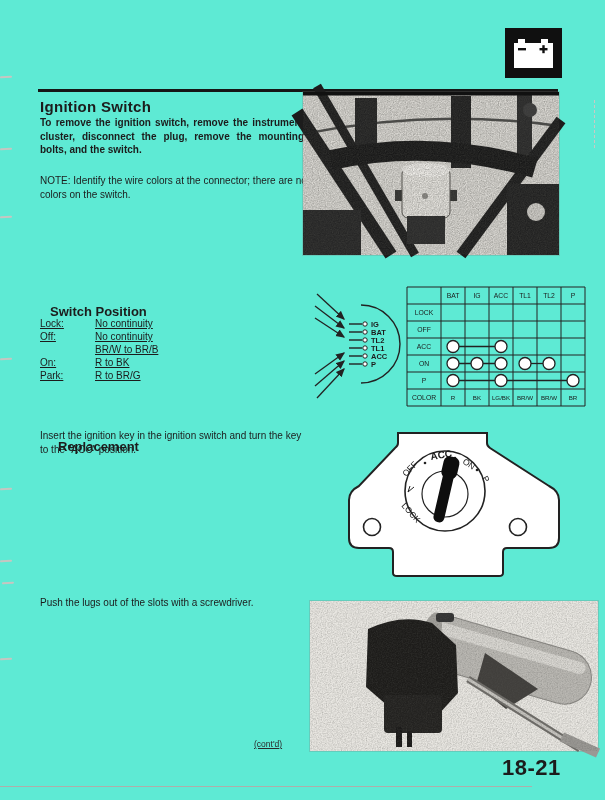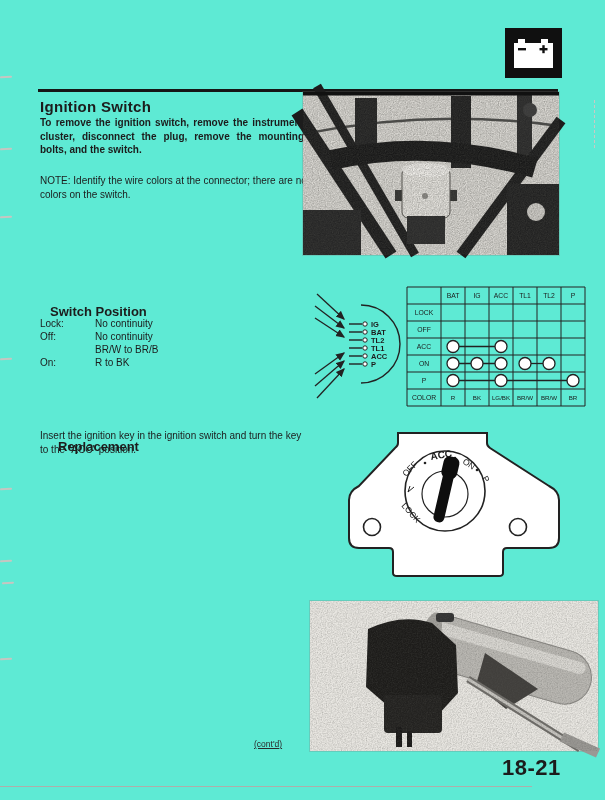--- a/index.html
+++ b/index.html
@@ -11,21 +11,21 @@
   .abs{position:absolute;}
   .title-rule{left:38px;top:89px;width:520px;height:2.5px;background:#161616;}
   .sec-title{left:40px;top:98px;font-size:15px;font-weight:bold;letter-spacing:.3px;margin:0;}
   .body{font-size:10px;line-height:13.5px;margin:0;text-align:justify;}
   .intro{left:40px;top:116px;width:264px;font-weight:bold;}
   .note{left:40px;top:174px;width:270px;text-align:left;}
   .cont-intro{left:40px;top:265px;width:264px;}
   .sub-title{font-size:13px;font-weight:bold;margin:10px;}
   .sp-title{left:40px;top:294px;}
   .sp-list{left:40px;top:317px;width:240px;font-size:10px;line-height:13px;}
-  .sp-row{display:flex;}
+  .sp-row{display:flex;text-decoration:underline;}
   .sp-term{width:55px;flex:none;}
   .rep-title{left:48px;top:429px;}
   .rep-body{left:40px;top:429px;width:268px;text-align:left;}
   .push{left:40px;top:596px;width:268px;text-align:left;}
   .photo{box-shadow:0 0 0 1px rgba(120,120,115,.25);}
   .top-photo{left:303px;top:92px;width:256px;height:163px;}
   .bottom-photo{left:310px;top:601px;width:288px;height:150px;}
   .chapter-icon{left:505px;top:28px;width:57px;height:50px;}
   .connector{left:315px;top:292px;width:105px;height:112px;}
   .ct{left:407px;top:287px;width:182px;height:122px;}
@@ -103,20 +103,24 @@
       <span class="sp-term">Off:</span>
       <span class="sp-def">No continuity</span>
     </div>
     <div class="sp-row">
       <span class="sp-term"></span>
       <span class="sp-def">BR/W to BR/B</span>
     </div>
     <div class="sp-row">
       <span class="sp-term">On:</span>
       <span class="sp-def">R to BK</span>
+    </div>
+    <div class="sp-row">
+      <span class="sp-term">Park:</span>
+      <span class="sp-def">R to BR/G</span>
     </div>
   </div>
 
   <div class="abs connector">
     <svg width="105" height="112" viewBox="0 0 105 112">
       <defs>
         <marker id="ah" markerWidth="8" markerHeight="8" refX="6" refY="3" orient="auto">
           <path d="M0,0 L7,3 L0,6 Z" fill="#222"></path>
         </marker>
       </defs>
@@ -238,20 +242,21 @@
           <circle cx="129" cy="40" r="1.3"></circle>
         <path d="M60,62 l6,-5 m-6,5 l2,-6" stroke="#222" stroke-width="1" fill="none"></path>
       </g>
       <g transform="translate(97,61) rotate(13)">
         <rect x="-8" y="-35" width="16" height="22" rx="6" fill="#0e0e0e"></rect>
         <rect x="-5.5" y="-20" width="11" height="52" rx="5" fill="#0e0e0e"></rect>
       </g>
     </svg>
   </div>
 
+  <p class="abs body push">Push the lugs out of the slots with a screwdriver.</p>
 
   <div class="abs photo bottom-photo">
     <svg width="288" height="150" viewBox="0 0 288 150">
       <defs>
         <filter id="g2" x="0" y="0" width="100%" height="100%">
           <feTurbulence type="fractalNoise" baseFrequency="0.8" numOctaves="2"></feTurbulence>
           <feColorMatrix type="matrix" values="0 0 0 0 0.1  0 0 0 0 0.1  0 0 0 0 0.09  0.65 0.65 0.65 0 -0.8"></feColorMatrix>
         </filter>
       </defs>
       <rect width="288" height="150" fill="#e8e6e1"></rect>

